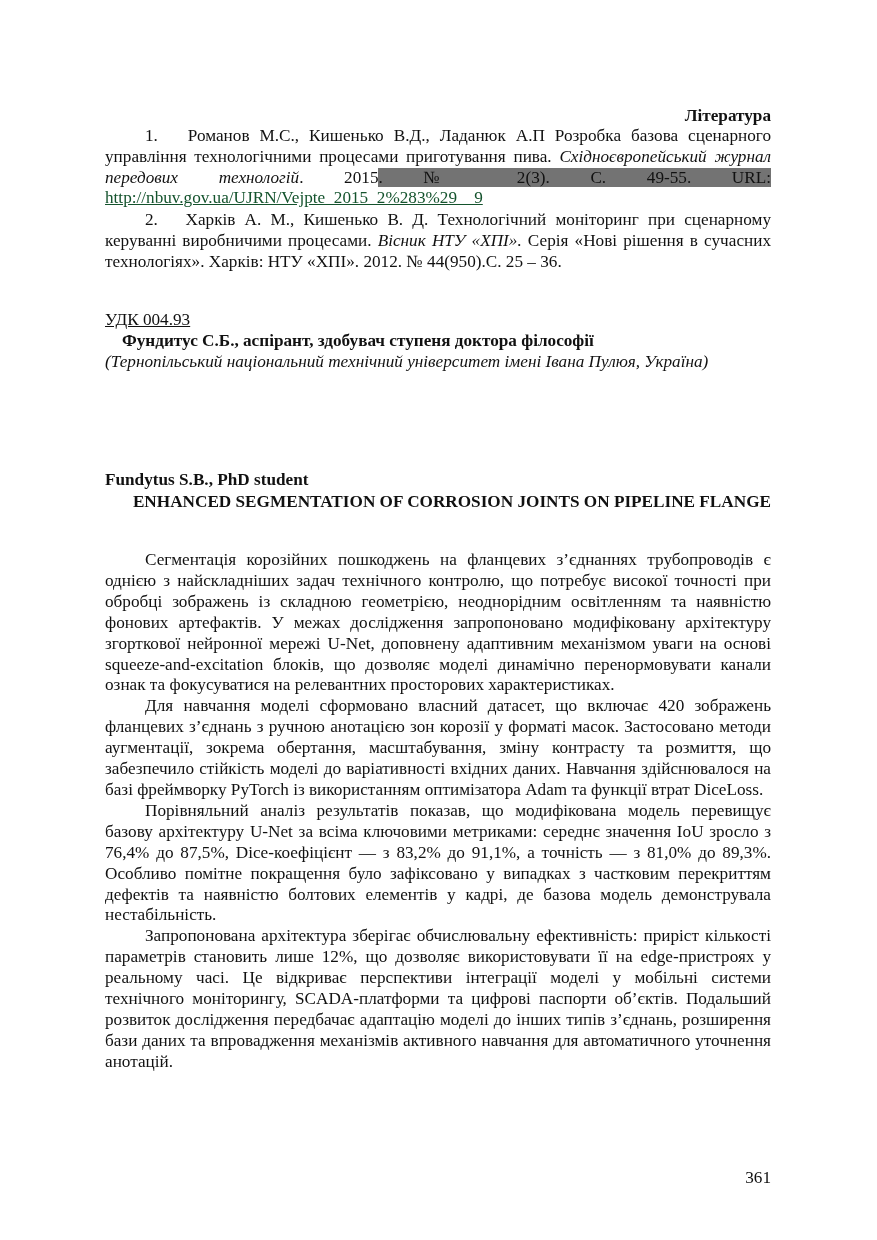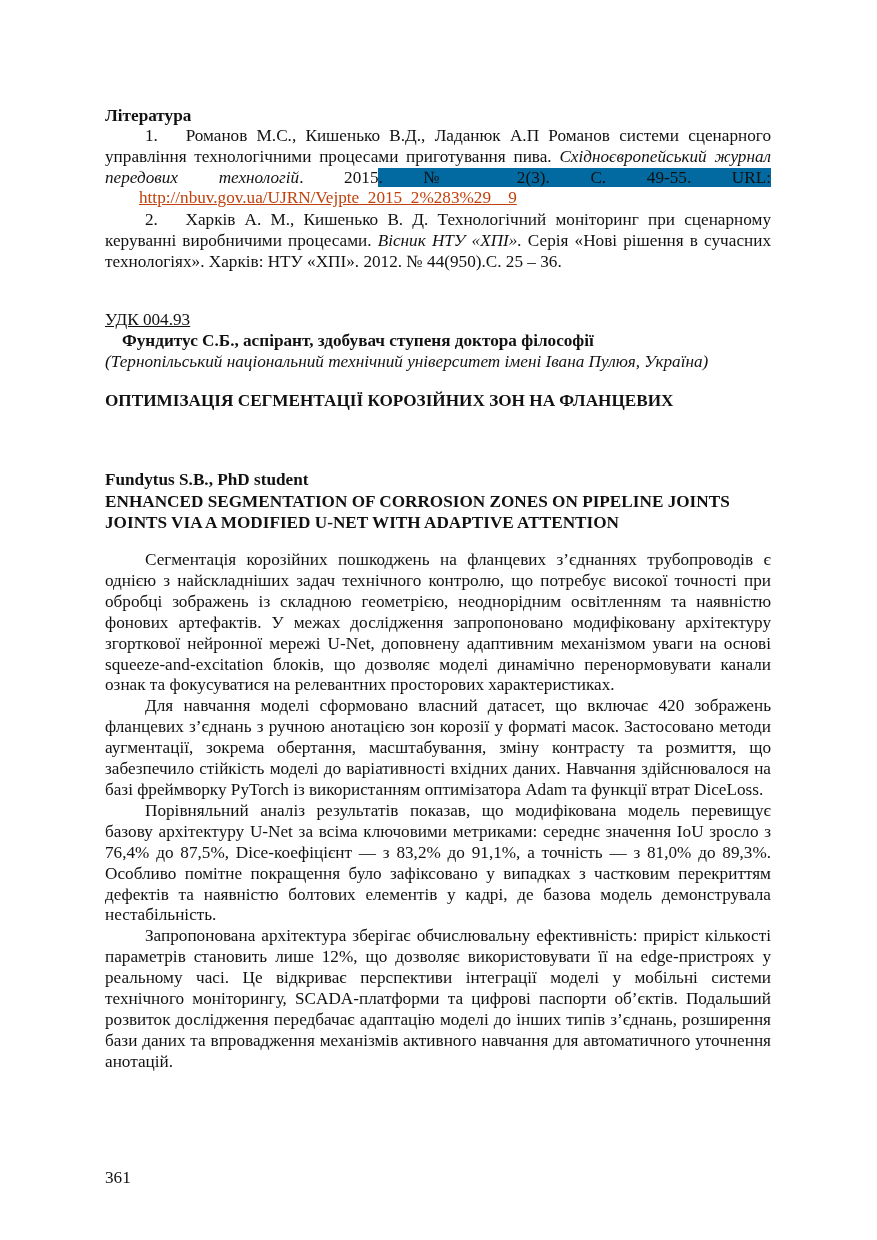--- a/index.html
+++ b/index.html
@@ -3,26 +3,26 @@
 <meta charset="utf-8">
 <style>
   html, body { margin: 0; padding: 0; background: #ffffff; }
   body {
     width: 877px; height: 1240px; position: relative; overflow: hidden;
     font-family: "Liberation Serif", serif; color: #111; font-size: 17.2px;
   }
   .page { position: absolute; left: 105px; top: 0; width: 666px; }
   .line-block { line-height: 20.8px; }
   .justify { text-align: justify; }
-  .center { text-align: left; }
+  .center { text-align: right; }
   .bold { font-weight: bold; }
   .ital { font-style: italic; }
   .indent { text-indent: 40px; }
-  a.link { color: #c2410c; text-decoration: underline; margin-left: 34px; }
-  .hl { background: #0369a1; }
+  a.link { color: #14532d; text-decoration: underline; }
+  .hl { background: #737373; }
 
   #lit-heading { position: absolute; top: 106px; left: 0; width: 100%; }
   #ref1 { position: absolute; top: 126px; left: 0; width: 100%; }
   #ref2 { position: absolute; top: 210px; left: 0; width: 100%; }
   #udk { position: absolute; top: 310px; left: 0; text-decoration: underline; }
   #author-ua { position: absolute; top: 331px; left: 0; white-space: nowrap; margin-left: 17px; }
   #affil { position: absolute; top: 352px; left: 0; white-space: nowrap; font-style: italic; }
   #title-ua { position: absolute; top: 390px; left: 0; width: 100%; line-height: 21px; }
   #author-en { position: absolute; top: 470px; left: 0; }
   #title-en { position: absolute; top: 491px; left: 0; width: 100%; line-height: 21px; }
@@ -34,45 +34,43 @@
 </head>
 <body>
 
 <div class="page">
 
   <div id="lit-heading" class="center bold line-block">Література</div>
 
   <div id="ref1" class="justify line-block">
     <p class="ref-p indent">
       <span>1.</span>&nbsp;&nbsp;
-      <span>Романов М.С., Кишенько В.Д., Ладанюк А.П Романов системи сценарного управління технологічними процесами приготування пива. </span><span class="ital">Східноєвропейський журнал передових технологій</span><span>. 2015</span><span class="hl">. № 2(3). С. 49-55. URL:</span>
+      <span>Романов М.С., Кишенько В.Д., Ладанюк А.П Розробка базова сценарного управління технологічними процесами приготування пива. </span><span class="ital">Східноєвропейський журнал передових технологій</span><span>. 2015</span><span class="hl">. № 2(3). С. 49-55. URL:</span>
       <a class="link" href="#">http://nbuv.gov.ua/UJRN/Vejpte_2015_2%283%29__9</a>
     </p>
   </div>
 
   <div id="ref2" class="justify line-block">
     <p class="ref-p indent">
       <span>2.</span>&nbsp;&nbsp;
       <span>Харків А. М., Кишенько В. Д. Технологічний моніторинг при сценарному керуванні виробничими процесами. </span><span class="ital">Вісник НТУ «ХПІ».</span><span> Серія «Нові рішення в сучасних технологіях». Харків: НТУ «ХПІ». 2012. № 44(950).С. 25 – 36.</span>
     </p>
   </div>
 
   <div id="udk" class="line-block">УДК 004.93</div>
   <div id="author-ua" class="bold line-block">Фундитус С.Б., аспірант, здобувач ступеня доктора філософії</div>
   <div id="affil" class="line-block">(Тернопільський національний технічний університет імені Івана Пулюя, Україна)</div>
 
   <div id="title-ua" class="center bold">
-    <div>ОПТИМІЗАЦІЯ СЕГМЕНТАЦІЇ КОРОЗІЙНИХ ЗОН НА ФЛАНЦЕВИХ</div>
   </div>
 
   <div id="author-en" class="bold line-block">Fundytus S.B., PhD student</div>
 
   <div id="title-en" class="center bold">
-    <div>ENHANCED SEGMENTATION OF CORROSION ZONES ON PIPELINE JOINTS</div>
-    <div>JOINTS VIA A MODIFIED U-NET WITH ADAPTIVE ATTENTION</div>
+    <div>ENHANCED SEGMENTATION OF CORROSION JOINTS ON PIPELINE FLANGE</div>
   </div>
 
   <div id="abstract" class="justify">
     <p class="indent">Сегментація корозійних пошкоджень на фланцевих з’єднаннях трубопроводів є однією з найскладніших задач технічного контролю, що потребує високої точності при обробці зображень із складною геометрією, неоднорідним освітленням та наявністю фонових артефактів. У межах дослідження запропоновано модифіковану архітектуру згорткової нейронної мережі U-Net, доповнену адаптивним механізмом уваги на основі squeeze-and-excitation блоків, що дозволяє моделі динамічно перенормовувати канали ознак та фокусуватися на релевантних просторових характеристиках.</p>
     <p class="indent">Для навчання моделі сформовано власний датасет, що включає 420 зображень фланцевих з’єднань з ручною анотацією зон корозії у форматі масок. Застосовано методи аугментації, зокрема обертання, масштабування, зміну контрасту та розмиття, що забезпечило стійкість моделі до варіативності вхідних даних. Навчання здійснювалося на базі фреймворку PyTorch із використанням оптимізатора Adam та функції втрат DiceLoss.</p>
     <p class="indent">Порівняльний аналіз результатів показав, що модифікована модель перевищує базову архітектуру U-Net за всіма ключовими метриками: середнє значення IoU зросло з 76,4% до 87,5%, Dice-коефіцієнт — з 83,2% до 91,1%, а точність — з 81,0% до 89,3%. Особливо помітне покращення було зафіксовано у випадках з частковим перекриттям дефектів та наявністю болтових елементів у кадрі, де базова модель демонструвала нестабільність.</p>
     <p class="indent">Запропонована архітектура зберігає обчислювальну ефективність: приріст кількості параметрів становить лише 12%, що дозволяє використовувати її на edge-пристроях у реальному часі. Це відкриває перспективи інтеграції моделі у мобільні системи технічного моніторингу, SCADA-платформи та цифрові паспорти об’єктів. Подальший розвиток дослідження передбачає адаптацію моделі до інших типів з’єднань, розширення бази даних та впровадження механізмів активного навчання для автоматичного уточнення анотацій.</p>
   </div>
 
   <div id="page-number" class="center line-block">361</div>

